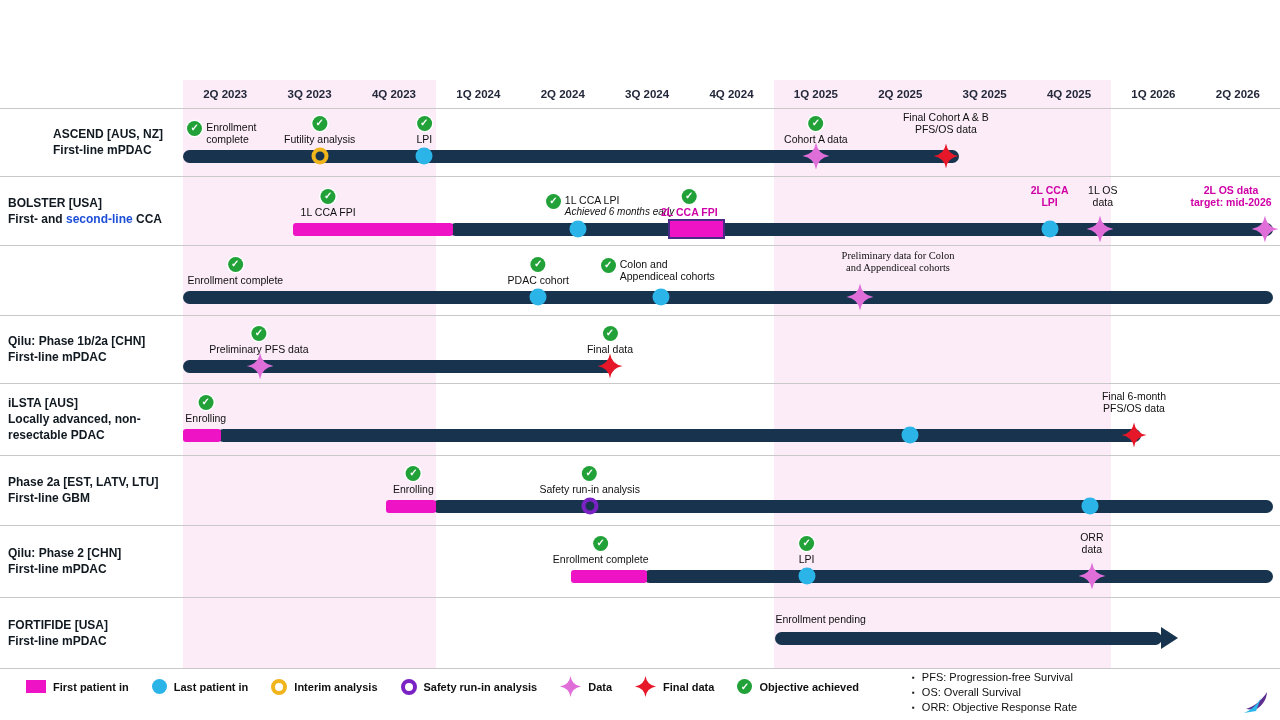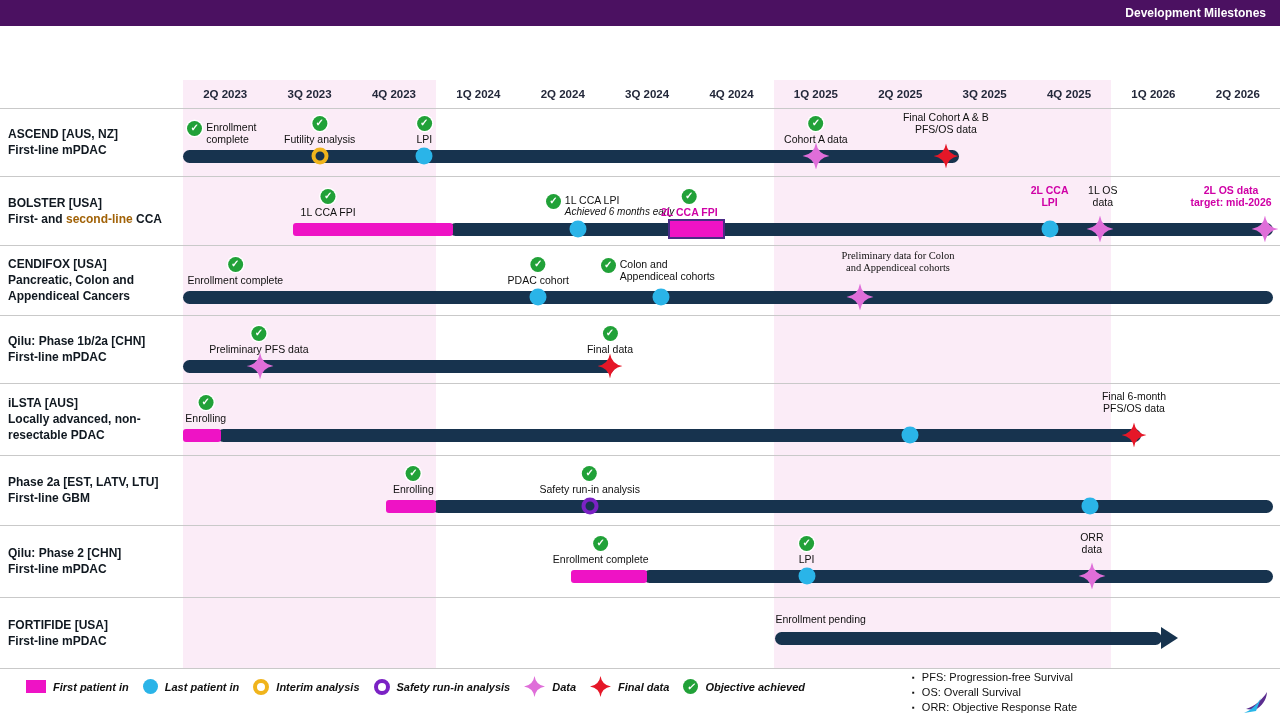--- a/index.html
+++ b/index.html
@@ -30,38 +30,35 @@
   .chk{width:15px;height:15px;border-radius:50%;background:var(--green);color:#fff;font-size:10px;
        font-weight:bold;display:flex;align-items:center;justify-content:center;flex:0 0 auto;
        box-shadow:0 0 0 1.5px #fff;margin-bottom:2px;}
   .note{position:absolute;display:flex;flex-direction:column;align-items:center;transform:translateX(-50%);
         font-size:10.5px;color:#101010;line-height:12.5px;white-space:nowrap;z-index:6;text-align:center;}
   .note.anchor-left{transform:none;text-align:left;align-items:flex-start;}
   .note.hrow{flex-direction:row;align-items:flex-start;gap:4px;}
   .tcol{display:flex;flex-direction:column;align-items:flex-start;}
   .nl.mb{color:var(--magenta_text);font-weight:bold;}
   .nl.it{font-style:italic;font-size:10px;}
-  .legend{position:absolute;left:26px;top:676px;display:flex;gap:14px;font-style:italic;}
+  .legend{position:absolute;left:26px;top:676px;display:flex;gap:23px;}
   .litem{display:flex;align-items:center;gap:7px;font-size:11px;font-weight:bold;color:#101010;}
   .lg-fpi{width:20px;height:13px;background:var(--magenta);}
   .lg-lpi{width:15px;height:15px;border-radius:50%;background:var(--cyan);}
   .lg-ring{width:8px;height:8px;border:4px solid;border-radius:50%;background:#fff;}
   #abbr{position:absolute;left:912px;top:671px;display:flex;flex-direction:column;gap:3px;}
   .abbr-row{display:flex;align-items:baseline;font-size:11px;color:#101010;}
   .sq{font-size:8px;margin-right:7px;position:relative;top:-1px;}
   .footnote{position:absolute;left:8px;top:704px;font-size:11px;font-weight:bold;font-style:italic;color:#101010;}
   #logo{position:absolute;right:12px;bottom:6px;}
 </style>
 </head>
 <body>
 
 <div class="slide">
-  <header class="strip">
-    <span>Development Milestones</span>
-  </header>
   <div id="chart">
       <div class="band" style="left: 183px; width: 253.154px;"></div>
       <div class="band" style="left: 773.692px; width: 337.538px;"></div>
       <div class="qlabel" style="left: 225.192px;">2Q 2023</div>
       <div class="qlabel" style="left: 309.577px;">3Q 2023</div>
       <div class="qlabel" style="left: 393.962px;">4Q 2023</div>
       <div class="qlabel" style="left: 478.346px;">1Q 2024</div>
       <div class="qlabel" style="left: 562.731px;">2Q 2024</div>
       <div class="qlabel" style="left: 647.115px;">3Q 2024</div>
       <div class="qlabel" style="left: 731.5px;">4Q 2024</div>
@@ -73,21 +70,21 @@
       <div class="qlabel" style="left: 1237.81px;">2Q 2026</div>
       <div class="hline" style="top: 108px;"></div>
       <div class="hline" style="top: 176px;"></div>
       <div class="hline" style="top: 245px;"></div>
       <div class="hline" style="top: 315px;"></div>
       <div class="hline" style="top: 383px;"></div>
       <div class="hline" style="top: 455px;"></div>
       <div class="hline" style="top: 525px;"></div>
       <div class="hline" style="top: 597px;"></div>
       <div class="hline" style="top: 668px;"></div>
-      <div class="rowlabel" style="top: 108px; height: 68px;">
+      <div class="rowlabel" style="top: 108px; height: 68px; margin-left: 45px;">
         <div>ASCEND [AUS, NZ]</div>
         <div>First-line mPDAC</div>
       </div>
       <div class="bar navy" style="left: 183px; width: 776.338px; top: 149.5px;"></div>
       <div class="mk mk-ring" style="border-color: rgb(240, 180, 28); left: 319.703px; top: 156px;"></div>
       <div class="mk mk-lpi" style="left: 424.34px; top: 156px;"></div>
       <div class="mk" style="left: 815.885px; top: 156px;">
         <svg width="27" height="27" viewBox="0 0 24 24">
           <path d="M12 0 Q13.6 10.4 24 12 Q13.6 13.6 12 24 Q10.4 13.6 0 12 Q10.4 10.4 12 0 Z" fill="#df6ed9"></path>
         </svg>
@@ -115,21 +112,21 @@
       <div class="note" style="left: 815.885px; bottom: 574.5px;">
         <div class="chk">✓</div>
         <div class="nl">Cohort A data</div>
       </div>
       <div class="note" style="left: 945.837px; bottom: 584.5px;">
         <div class="nl">Final Cohort A &amp; B</div>
         <div class="nl">PFS/OS data</div>
       </div>
       <div class="rowlabel" style="top: 176px; height: 69px;">
         <div>BOLSTER [USA]</div>
-        <div><span>First- and </span><span style="color: #a16207;">second-line</span><span> CCA</span></div>
+        <div><span>First- and </span><span style="color: #1d4ed8;">second-line</span><span> CCA</span></div>
       </div>
       <div class="bar navy" style="left: 448.812px; width: 824.438px; top: 222.5px;"></div>
       <div class="bar magenta" style="left: 292.7px; width: 160.331px; top: 222.5px;"></div>
       <div class="overlay-rect" style="left: 668.212px; width: 53.1623px; top: 219px;"></div>
       <div class="mk mk-lpi" style="left: 577.92px; top: 229px;"></div>
       <div class="mk mk-lpi" style="left: 1049.63px; top: 229px;"></div>
       <div class="mk" style="left: 1100.26px; top: 229px;">
         <svg width="27" height="27" viewBox="0 0 24 24">
           <path d="M12 0 Q13.6 10.4 24 12 Q13.6 13.6 12 24 Q10.4 13.6 0 12 Q10.4 10.4 12 0 Z" fill="#df6ed9"></path>
         </svg>
@@ -158,25 +155,20 @@
         <div class="nl mb">2L CCA</div>
         <div class="nl mb">LPI</div>
       </div>
       <div class="note" style="left: 1102.79px; bottom: 511.5px;">
         <div class="nl">1L OS</div>
         <div class="nl">data</div>
       </div>
       <div class="note" style="left: 1231.06px; bottom: 511.5px;">
         <div class="nl mb">2L OS data</div>
         <div class="nl mb">target: mid-2026</div>
-      </div>
-      <div class="rowlabel" style="top: 245px; height: 70px;">
-        <div>CENDIFOX [USA]</div>
-        <div>Pancreatic, Colon and</div>
-        <div>Appendiceal Cancers</div>
       </div>
       <div class="bar navy" style="left: 183px; width: 1090.25px; top: 290.5px;"></div>
       <div class="mk mk-lpi" style="left: 538.259px; top: 297px;"></div>
       <div class="mk mk-lpi" style="left: 660.617px; top: 297px;"></div>
       <div class="mk" style="left: 859.765px; top: 297px;">
         <svg width="27" height="27" viewBox="0 0 24 24">
           <path d="M12 0 Q13.6 10.4 24 12 Q13.6 13.6 12 24 Q10.4 13.6 0 12 Q10.4 10.4 12 0 Z" fill="#df6ed9"></path>
         </svg>
       </div>
       <div class="note" style="left: 235.318px; bottom: 433.5px;">

